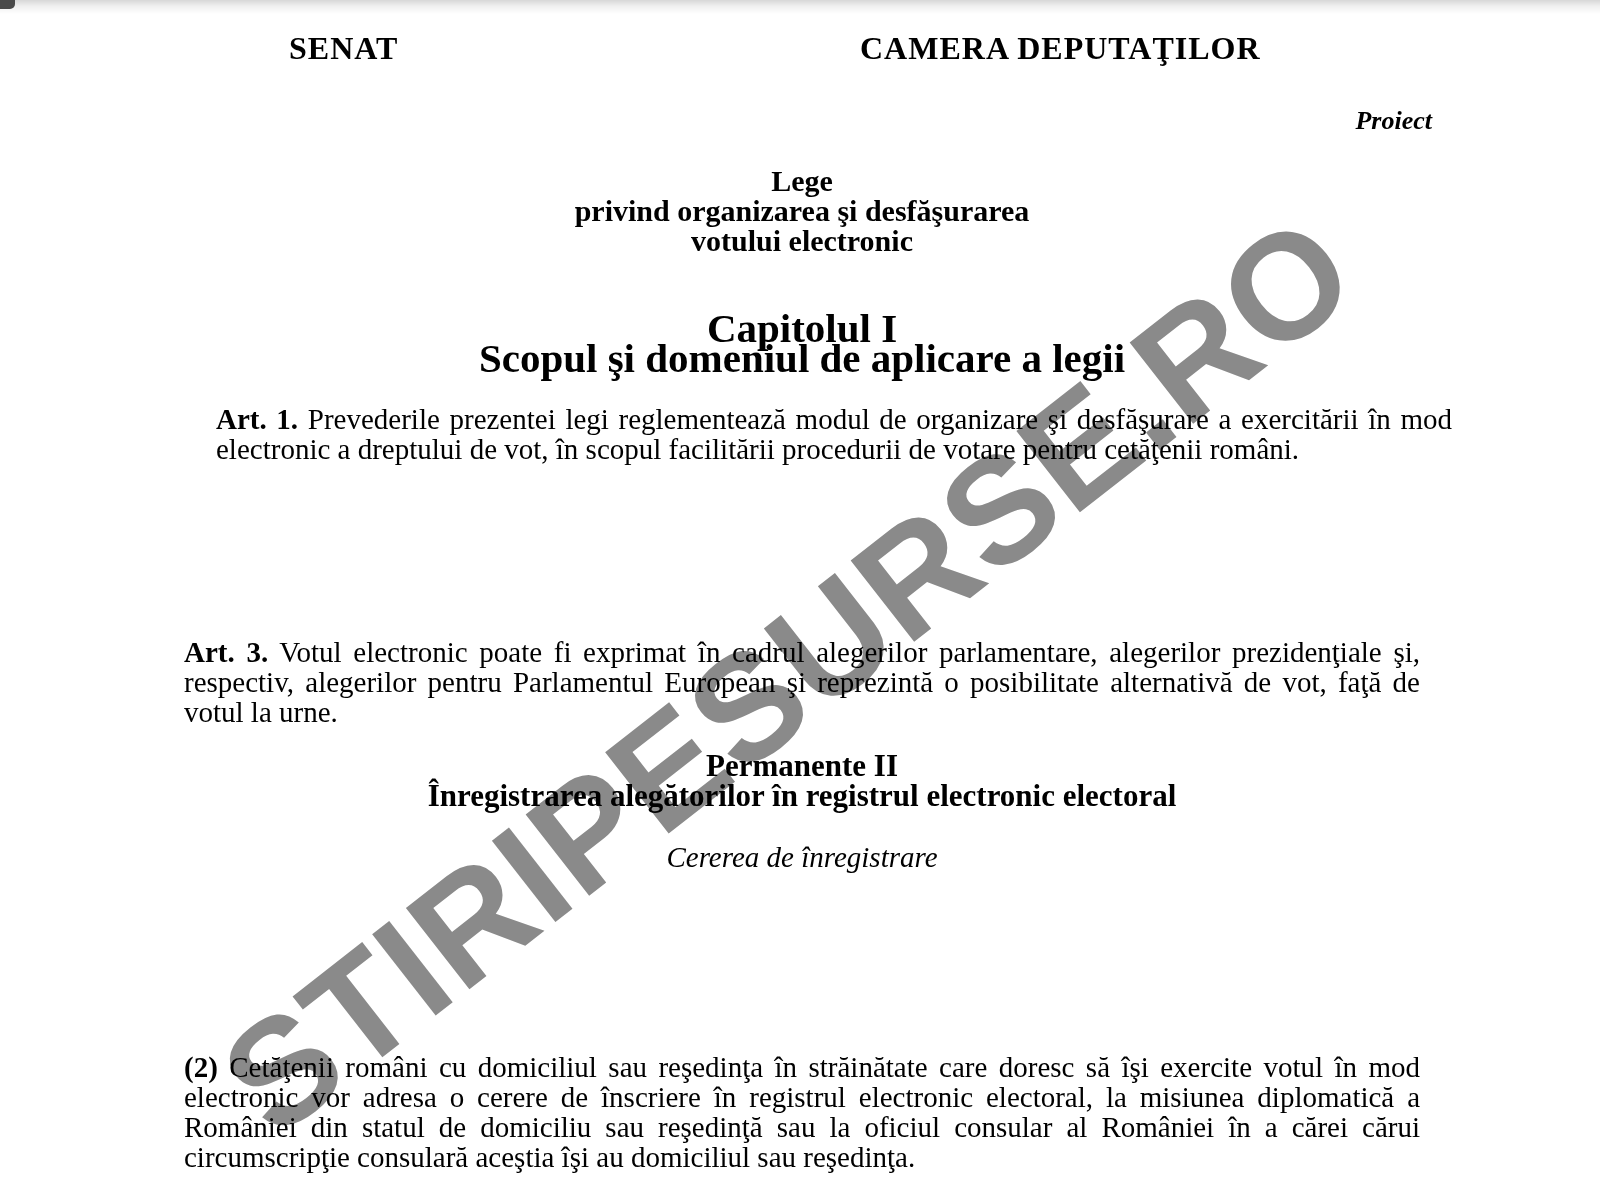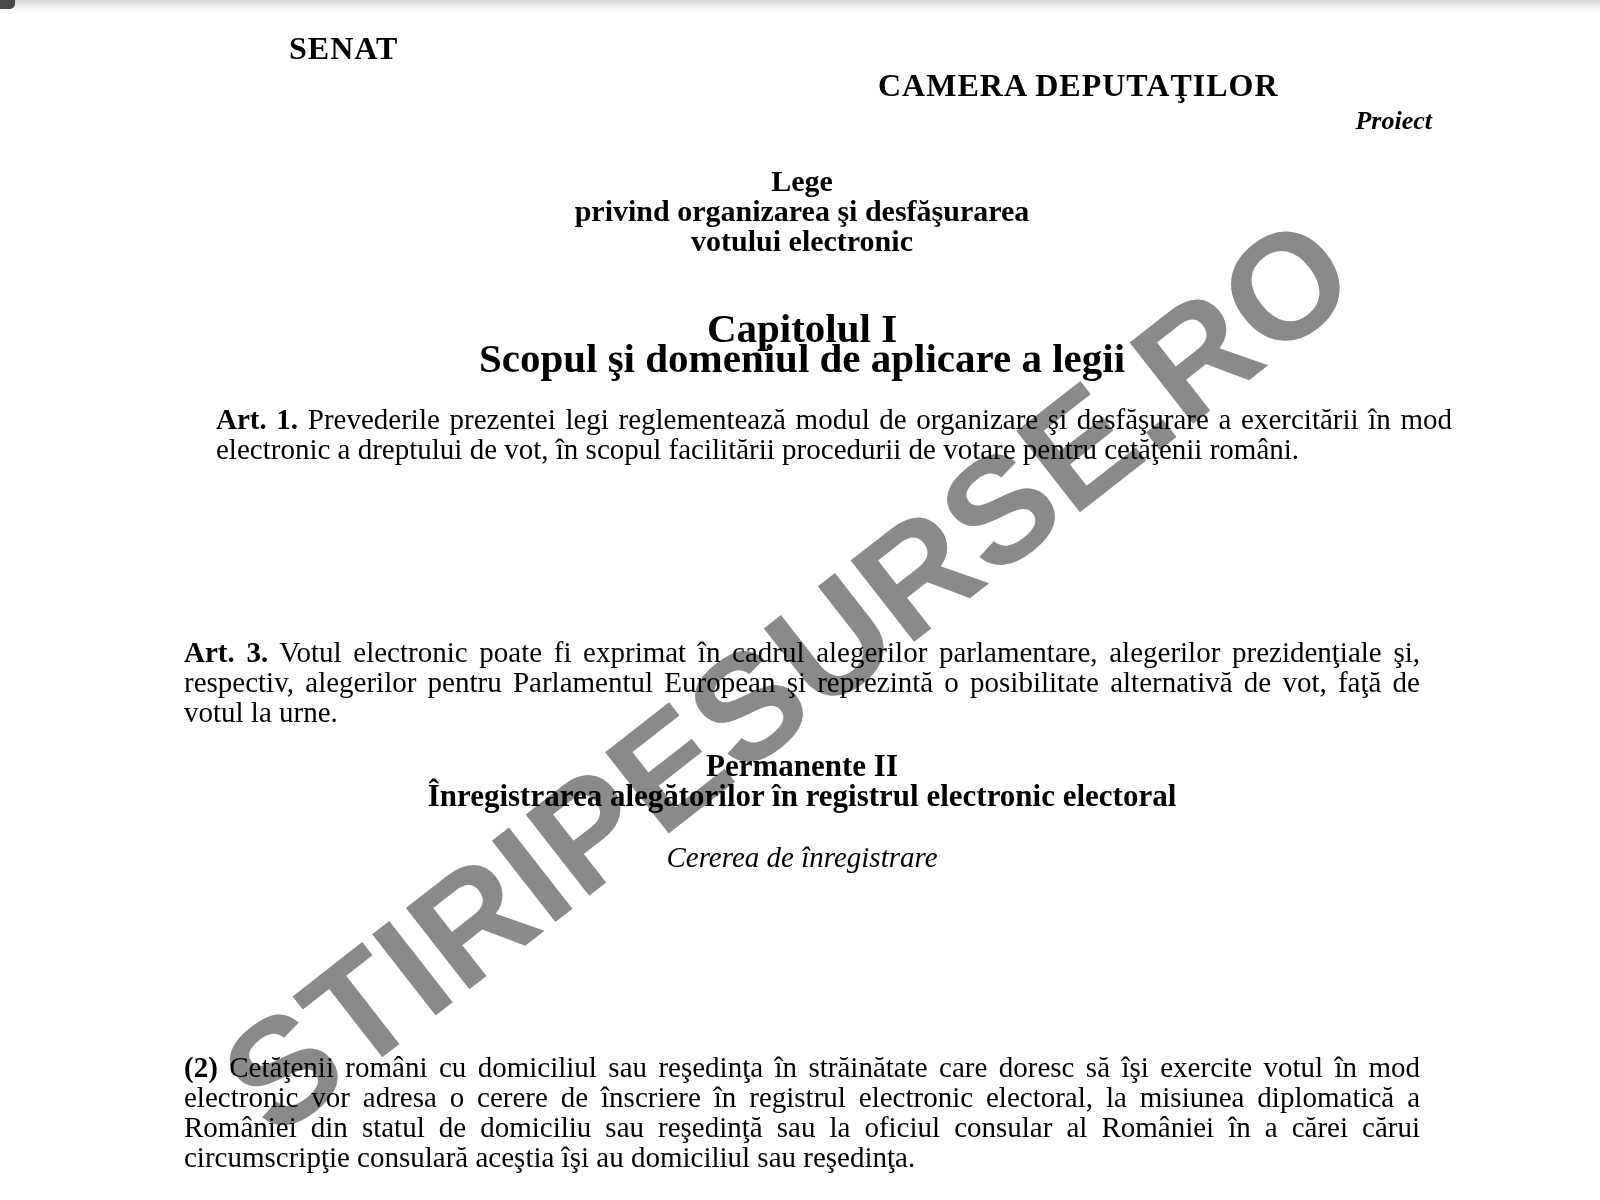--- a/index.html
+++ b/index.html
@@ -51,21 +51,21 @@
 
   .chamber {
     position: absolute;
     top: 30px;
     font-size: 32px;
     font-weight: bold;
     letter-spacing: 1px;
     white-space: nowrap;
   }
   .chamber-left  { left: 289px; }
-  .chamber-right { left: 878px; margin-top: 37px; }
+  .chamber-right { left: 860px; }
 
   .draft-label {
     position: absolute;
     top: 106px;
     right: 168px;
     font-size: 26px;
     font-weight: bold;
     font-style: italic;
     white-space: nowrap;
   }

